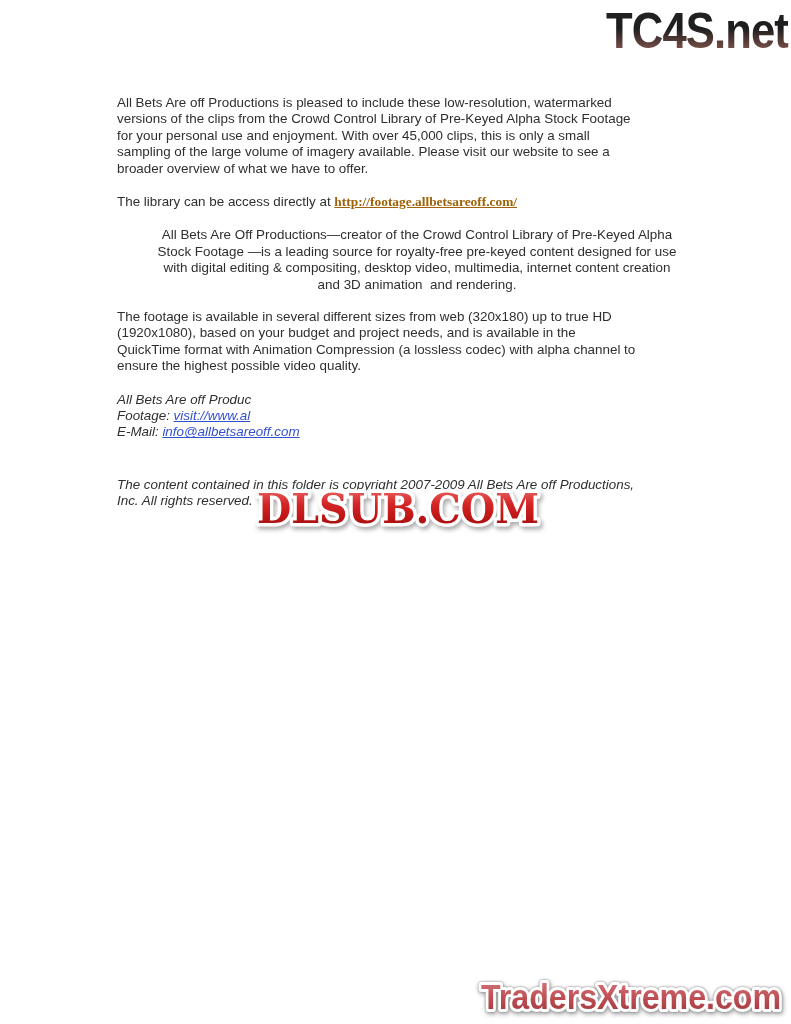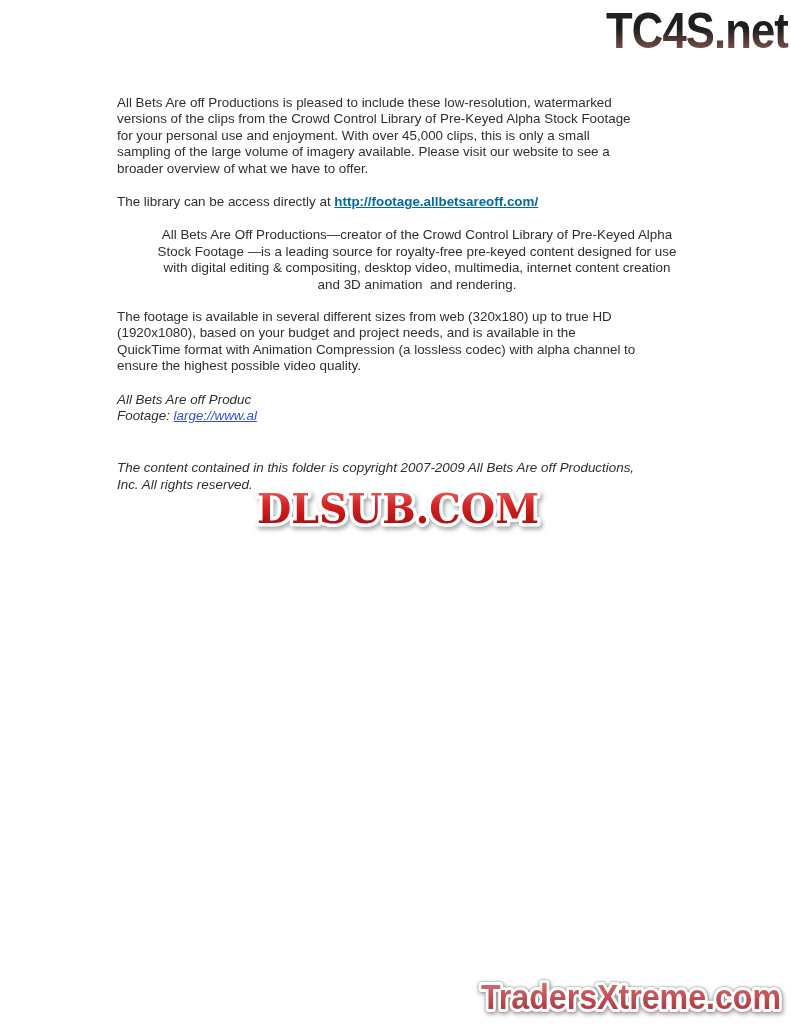--- a/index.html
+++ b/index.html
@@ -24,21 +24,21 @@
   .para { margin: 0 0 17px 0; white-space: pre-wrap; }
   .para.about { margin-bottom: 16px; text-align: center; }
   .para.footage { }
   .para.large { font-size: 15.4px; line-height: 19px; margin-bottom: 14px; }
   .para.contact-intro { margin-bottom: 19px; }
   .contact { margin: 0 0 36px 0; font-style: italic; }
   .cline { height: 16.4px; white-space: pre; }
   .para.copyright { margin-bottom: 0; font-style: italic; }
 
   a.link { color: #3350cf; text-decoration: underline; cursor: pointer; }
-  a.link.bold { font-weight: bold; color: #0369a1; }
+  a.link.bold { font-weight: bold; color: #a16207; font-family: Liberation Serif, serif; }
 
   
   .wm-dlsub {
     position: absolute; left: 247px; top: 482px; width: 302px; height: 54px;
     filter: drop-shadow(2px 3px 2px rgba(110,110,110,0.55));
   }
   .wm-dlsub text {
     font-family: "DejaVu Serif", serif;
     font-weight: bold; font-size: 41px;
     stroke: #ffffff; stroke-width: 7px; paint-order: stroke;
@@ -97,21 +97,22 @@
 
     <p class="para footage">The footage is available in several different sizes from web (320x180) up to true HD
 (1920x1080), based on your budget and project needs, and is available in the
 QuickTime format with Animation Compression (a lossless codec) with alpha channel to
 ensure the highest possible video quality.</p>
 
 
 
     <div class="contact">
       <div class="cline">All Bets Are off Produc</div>
-      <div class="cline"><span>Footage: </span><a class="link" href="#">large://www.al</a></div>
+      <div class="cline"><span>Footage: </span><a class="link" href="#">visit://www.al</a></div>
+      <div class="cline"><span>E-Mail: </span><a class="link" href="#">info@allbetsareoff.com</a></div>
     </div>
 
     <p class="para copyright">The content contained in this folder is copyright 2007-2009 All Bets Are off Productions,
 Inc. All rights reserved.</p>
   </div>
 
   <svg class="wm-dlsub" viewBox="0 0 302 54">
     <defs>
       <linearGradient id="dlsubGrad" x1="0" y1="0" x2="0" y2="1">
         <stop offset="0%" stop-color="#ee7272"></stop>

